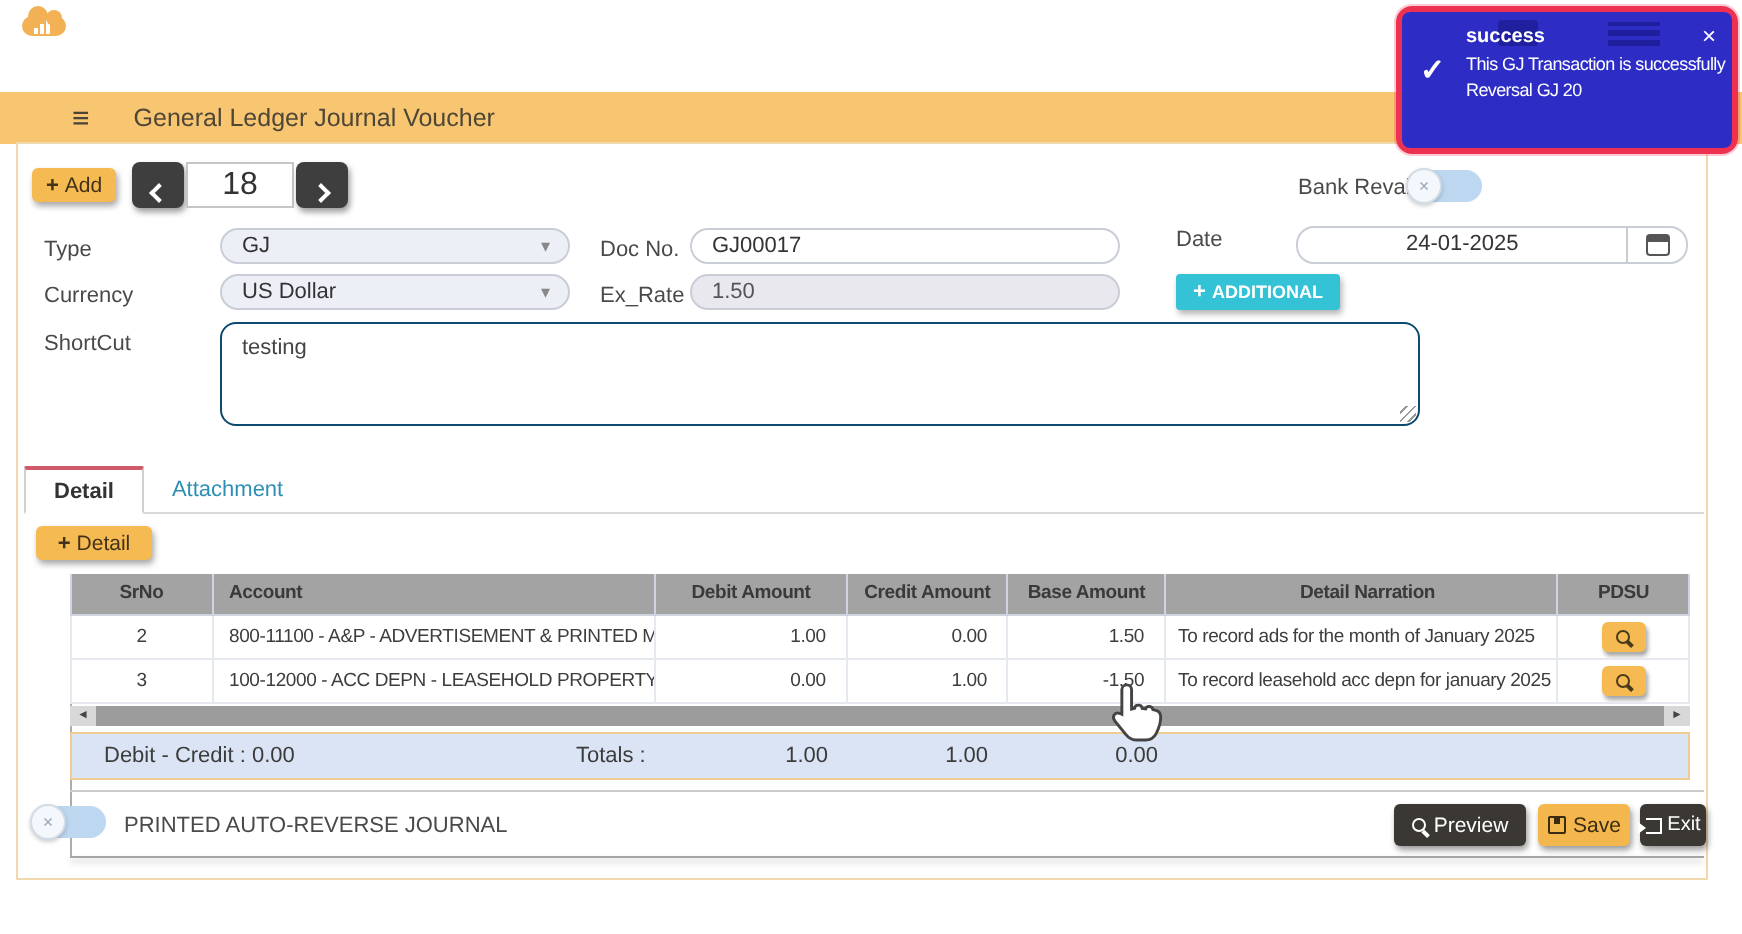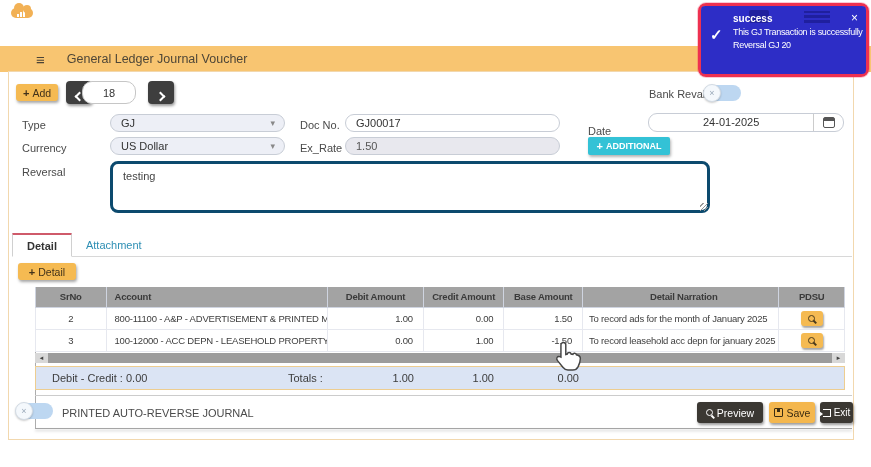--- a/index.html
+++ b/index.html
@@ -26,22 +26,22 @@
   .btn-amber { position:absolute; background:#f5ba52; color:#42321a; border:none; border-radius:3px;
                font-family:inherit; font-size:10.5px; display:flex; align-items:center; justify-content:center;
                gap:3px; box-shadow:1px 2px 3px rgba(0,0,0,.35); cursor:pointer; }
   .add-btn { left:16px; top:84px; width:42px; height:17px; }
   .plus { font-weight:bold; font-size:11px; }
   .nav-btn { position:absolute; top:81px; width:26px; height:23px; background:#3e3e3e; border:none; border-radius:4px;
              box-shadow:1px 2px 3px rgba(0,0,0,.4); cursor:pointer; }
   .nav-prev { left:66px; } .nav-next { left:148px; }
   .chev { display:block; margin:7px auto 0; width:7px; height:7px; border-left:2px solid #fff; border-bottom:2px solid #fff; }
   .chev-l { transform:rotate(45deg); margin-left:10px; } .chev-r { transform:rotate(225deg); margin-right:10px; }
-  .nav-val { position:absolute; left:82px; top:81px; width:54px; height:23px; border:1px solid #c6c6c6; border-radius:10px;
-             text-align:center; font-size:11px; color:#333; font-family:inherit; }
+  .nav-val { position:absolute; left:93px; top:81px; width:54px; height:23px; border:1px solid #c6c6c6; border-radius:0;
+             text-align:center; font-size:16px; color:#333; font-family:inherit; }
   .bankreval-lbl { position:absolute; left:649px; top:88px; font-size:11px; color:#4a4a4a; }
   .toggle { position:absolute; width:37px; height:16px; border-radius:9px; background:#bdd7f1; cursor:pointer; }
   .knob { position:absolute; left:-1px; top:-1px; width:18px; height:18px; border-radius:50%; background:#f4f8fc;
           border:1px solid #d3dbe4; box-shadow:0 1px 2px rgba(0,0,0,.2); display:flex; align-items:center; justify-content:center;
           font-size:9px; color:#9baaba; }
   .tog-bank { left:704px; top:85px; }
 
   
   .flabel { position:absolute; font-size:11px; color:#4a4a4a; }
   .field { position:absolute; height:18px; border:1px solid #c8cdd6; border-radius:9px; font-size:11px; color:#333;
@@ -55,21 +55,21 @@
   .f-doc  { left:345px; top:114px; width:215px; }
   .f-rate { left:345px; top:137px; width:215px; }
   .f-date { left:648px; top:113px; width:196px; height:19px; padding-right:36px; }
   .cal-btn { position:absolute; right:0; top:0; width:30px; height:17px; border-left:1px solid #ccc; cursor:pointer;
              display:flex; align-items:center; justify-content:center; background:transparent; border-top:none; border-bottom:none; border-right:none; }
   .cal { position:relative; width:12px; height:11px; border:1.5px solid #555; border-radius:2px; }
   .cal::before { content:""; position:absolute; left:0; right:0; top:0; height:2.5px; background:#555; }
   .addl-btn { position:absolute; left:588px; top:137px; width:82px; height:18px; background:#33c2d6; color:#fff; border:none;
               border-radius:2px; font-family:inherit; font-size:9px; font-weight:bold; display:flex; align-items:center;
               justify-content:center; gap:3px; box-shadow:1px 2px 3px rgba(0,0,0,.3); cursor:pointer; }
-  .narr { position:absolute; left:110px; top:161px; width:600px; height:52px; border:3px solid #0c4a6e; border-radius:8px;
+  .narr { position:absolute; left:110px; top:161px; width:600px; height:52px; border:1px solid #0c4a6e; border-radius:8px;
           font-family:inherit; font-size:11px; color:#444; padding:6px 10px; resize:none; }
   .resize-h { position:absolute; left:700px; top:203px; width:8px; height:8px;
               background:repeating-linear-gradient(135deg, transparent 0 2px, #999 2px 3px); }
 
   
   .tabbar { position:absolute; left:12px; top:233px; width:840px; height:24px; border-bottom:1px solid #d8d8d8; display:flex; }
   .tab { font-size:11px; padding:5px 14px 0; cursor:pointer; }
   .tab-active { background:#fff; border:1px solid #d0d0d0; border-top:2px solid #cf5a6a; border-bottom:1px solid #fff;
                 margin-bottom:-1px; color:#333; font-weight:bold; border-radius:1px; }
   .tab-idle { color:#2e8fb4; padding-top:6px; }
@@ -182,24 +182,24 @@
     <i class="chev chev-r"></i>
   </button>
 
   <span class="flabel bankreval-lbl">Bank Reval</span>
   <div class="toggle tog-bank">
     <div class="knob">×</div>
   </div>
 
   <span class="flabel" style="left:22px; top:119px;">Type</span>
   <span class="flabel" style="left:22px; top:142px;">Currency</span>
-  <span class="flabel" style="left:22px; top:166px;">Reversal</span>
+  <span class="flabel" style="left:22px; top:166px;">ShortCut</span>
   <span class="flabel" style="left:300px; top:119px;">Doc No.</span>
   <span class="flabel" style="left:300px; top:142px;">Ex_Rate</span>
-  <span class="flabel" style="left:588px; top:125px;">Date</span>
+  <span class="flabel" style="left:588px; top:114px;">Date</span>
 
   <div class="field select f-type">
     <span>GJ</span>
     <span class="caret">▾</span>
   </div>
   <div class="field select f-curr">
     <span>US Dollar</span>
     <span class="caret">▾</span>
   </div>
   <input class="field inp f-doc" readonly="" value="GJ00017" style="">

